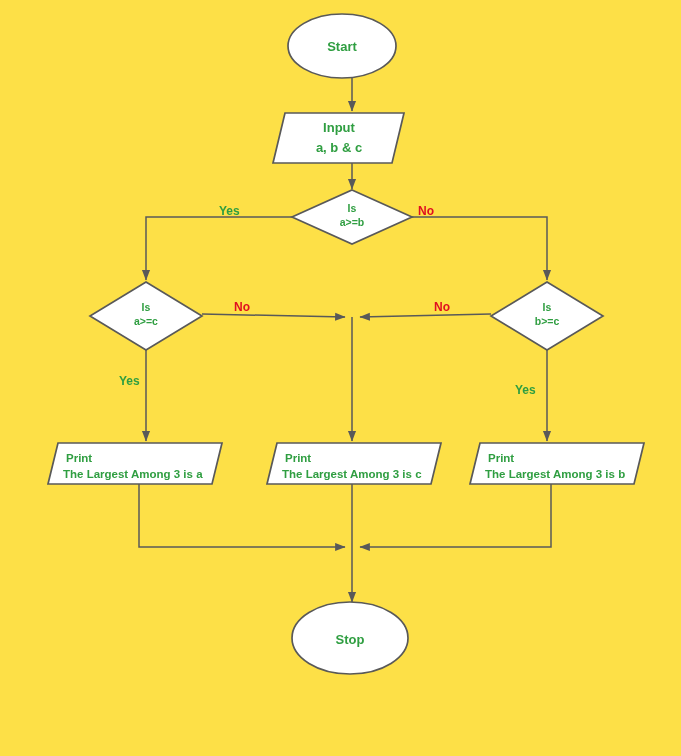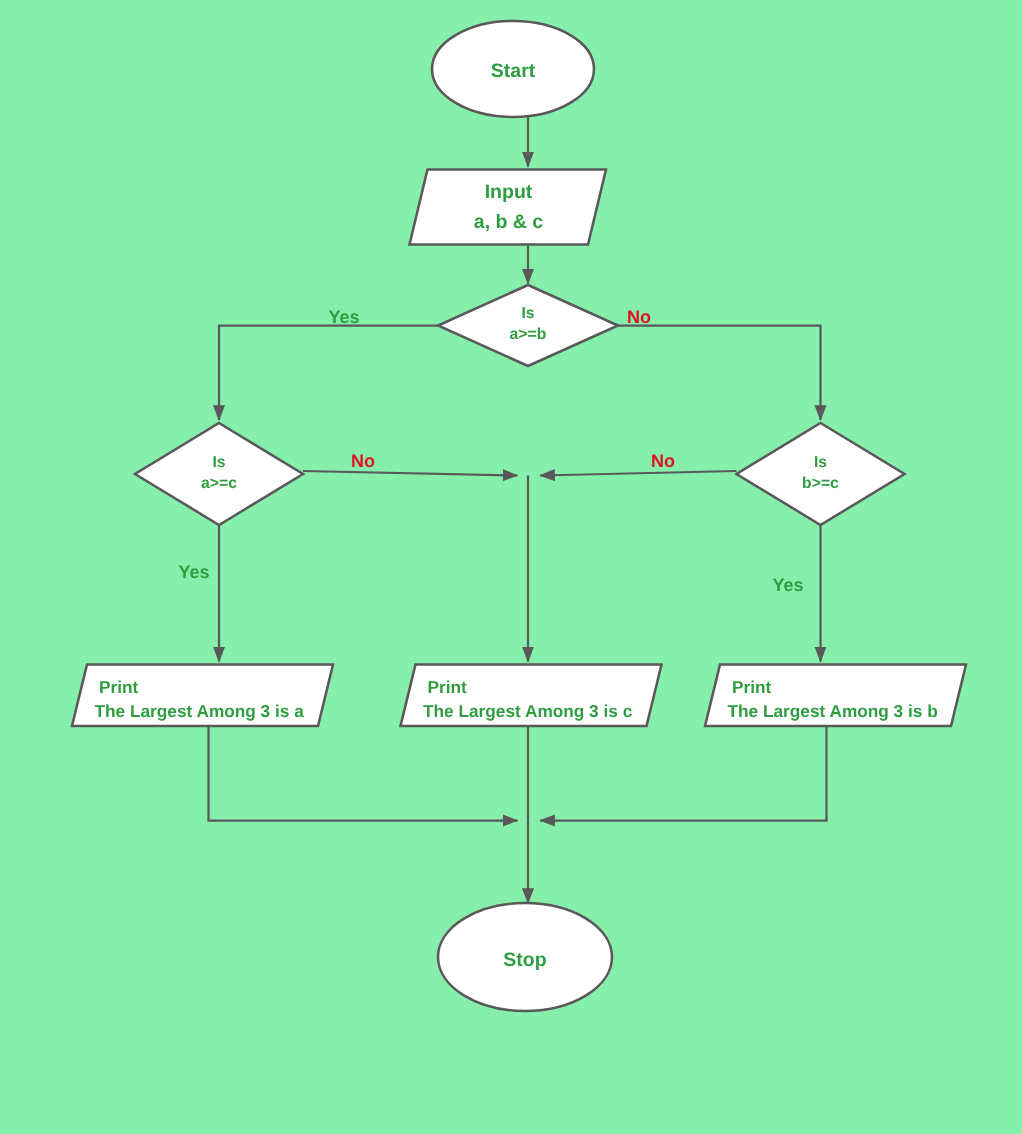--- a/index.html
+++ b/index.html
@@ -10,21 +10,21 @@
   body {
     width: 681px;
     height: 756px;
     font-family: "Liberation Sans", sans-serif;
     overflow: hidden;
   }
   #flowchart-root {
     position: relative;
     width: 681px;
     height: 756px;
-    background: #86efac;
+    background: #fde047;
   }
   svg#flow-svg {
     display: block;
     width: 681px;
     height: 756px;
   }
   .node-shape {
     fill: #ffffff;
     stroke: #595959;
     stroke-width: 1.7;

